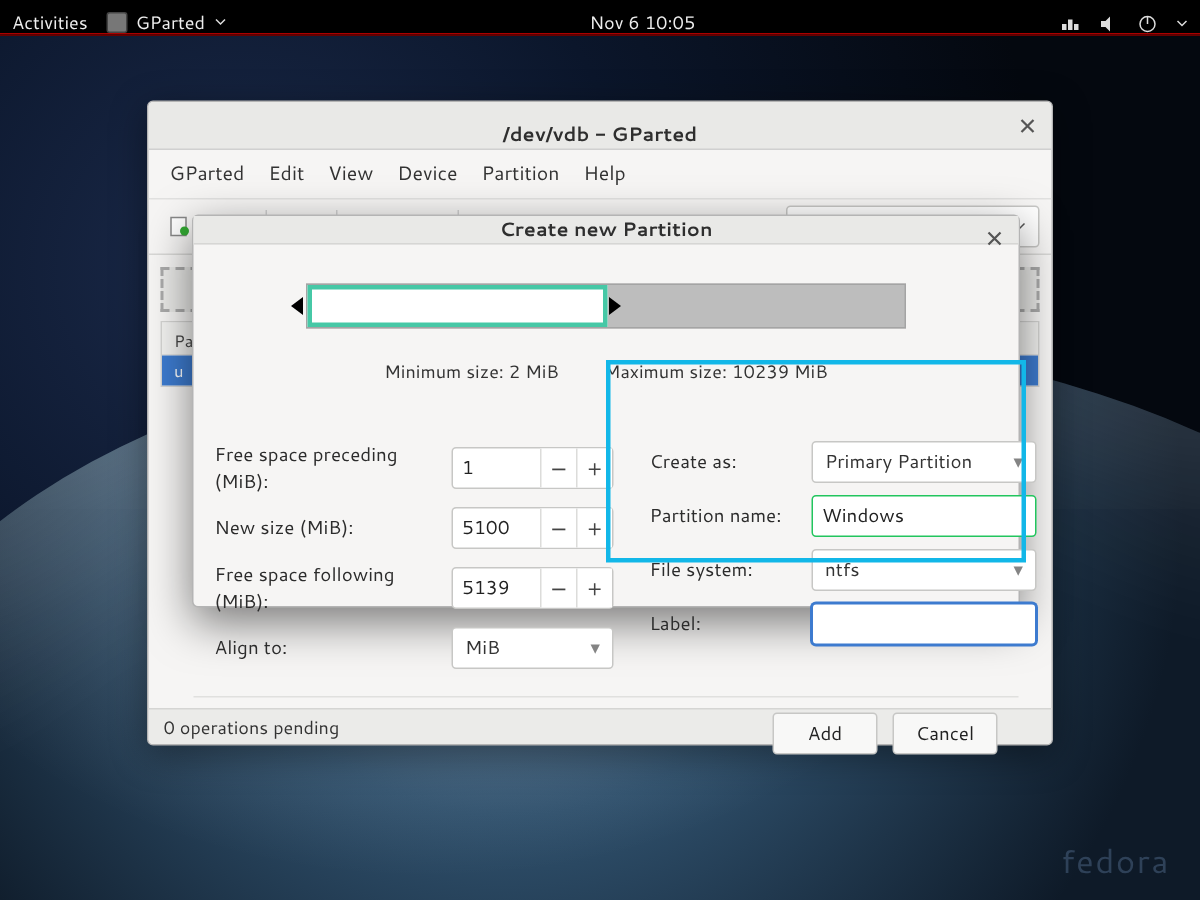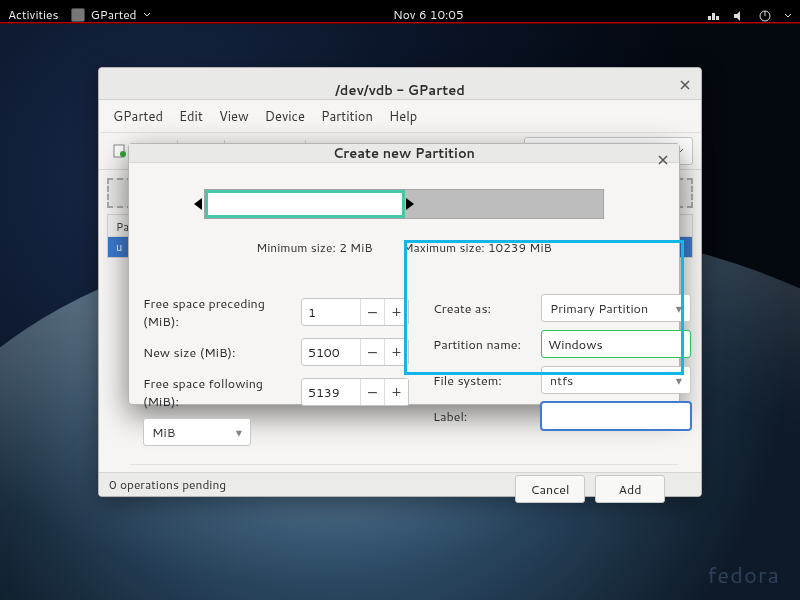--- a/index.html
+++ b/index.html
@@ -269,20 +269,21 @@
       </div>
       <div class="row">
         <label>Free space following (MiB):</label>
         <div class="spin">
           <input value="5139" style="">
           <button>−</button>
           <button>+</button>
         </div>
       </div>
       <div class="row">
+        <label>Align to:</label>
         <div class="select" style="width:108px">
           <span>MiB</span>
           <span class="chev">▾</span>
         </div>
       </div>
     </div>
 
     <div class="col right">
       <div class="row">
         <label>Create as:</label>
@@ -303,18 +304,18 @@
         </div>
       </div>
       <div class="row">
         <label>Label:</label>
         <input class="textin focused" value="" style="">
       </div>
     </div>
   </div>
 
   <div class="dlg-actions">
+    <button class="btn">Add</button>
     <button class="btn">Cancel</button>
-    <button class="btn">Add</button>
   </div>
 </div>
 
 <div class="hl"></div>
 
 </body></html>

